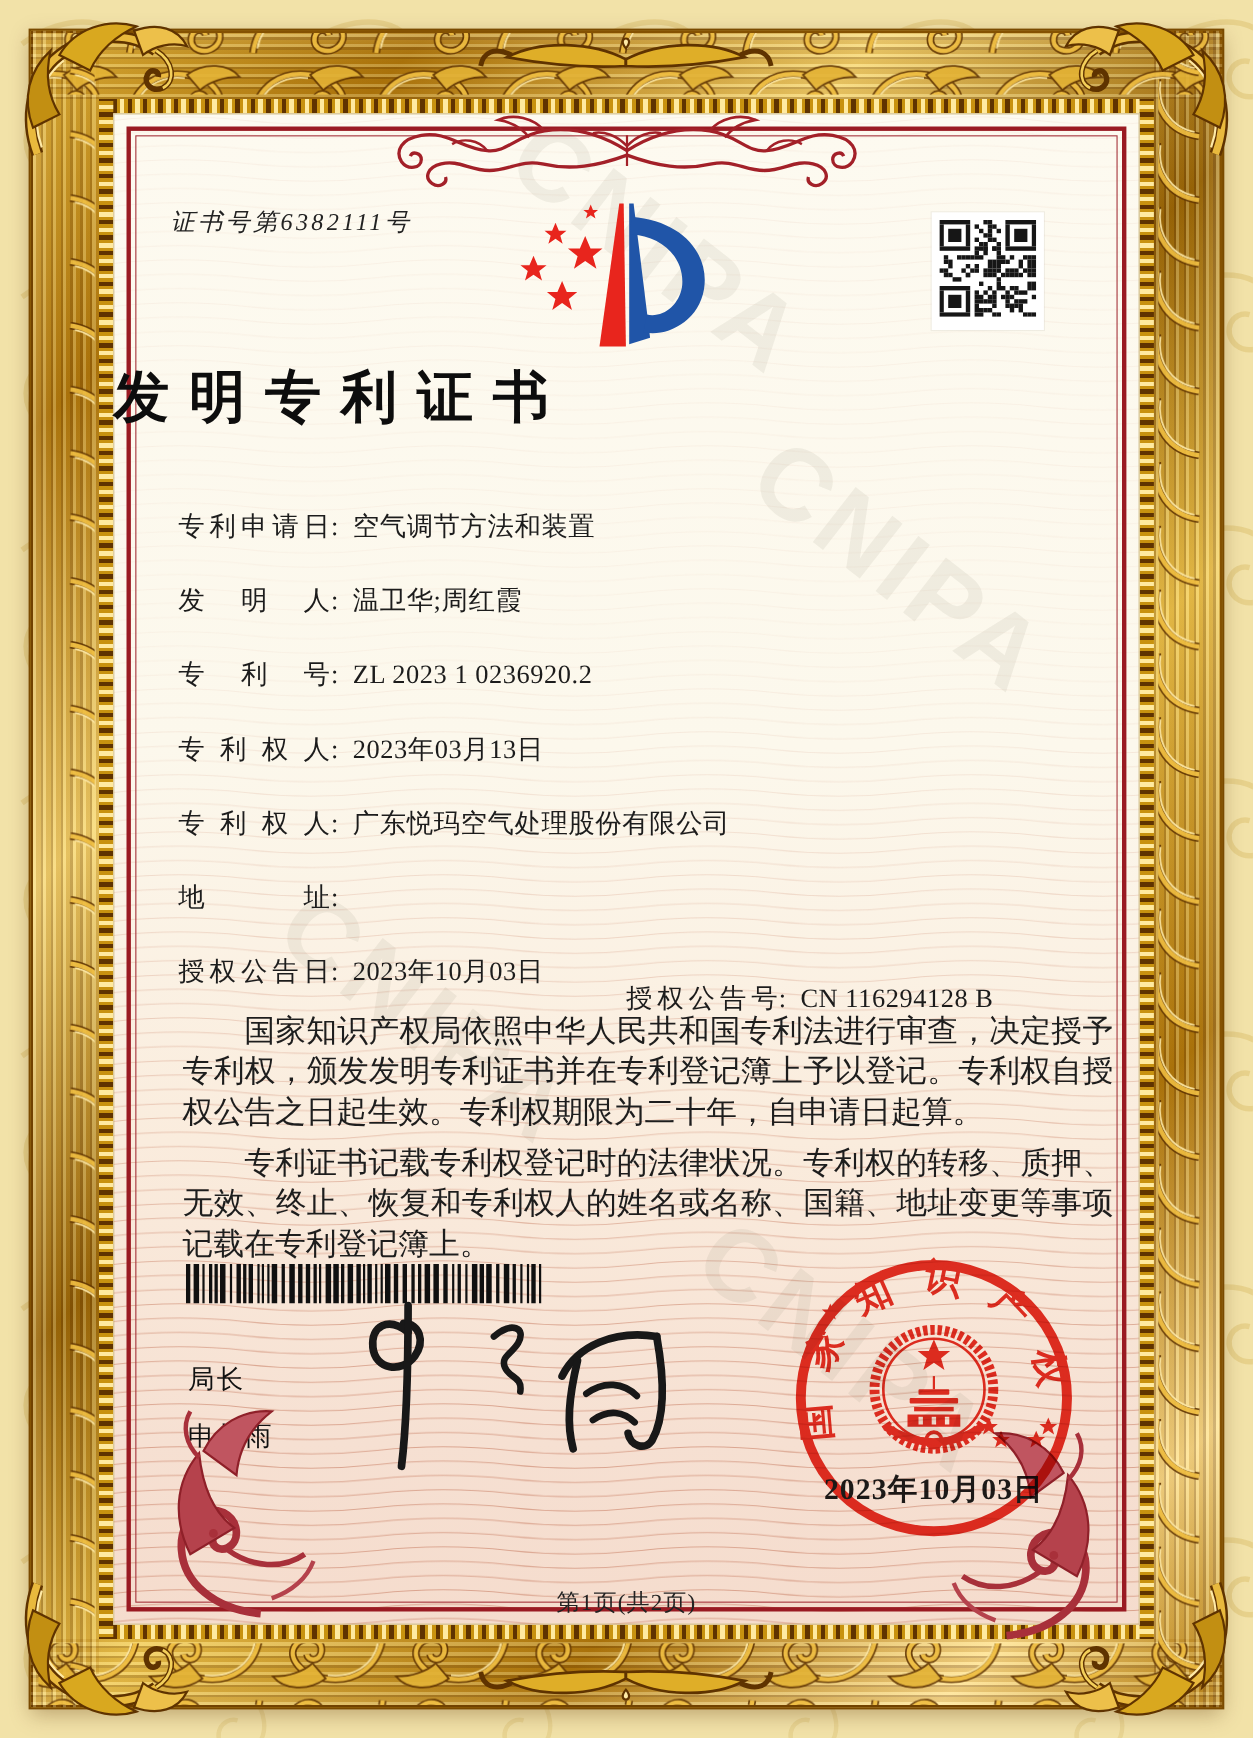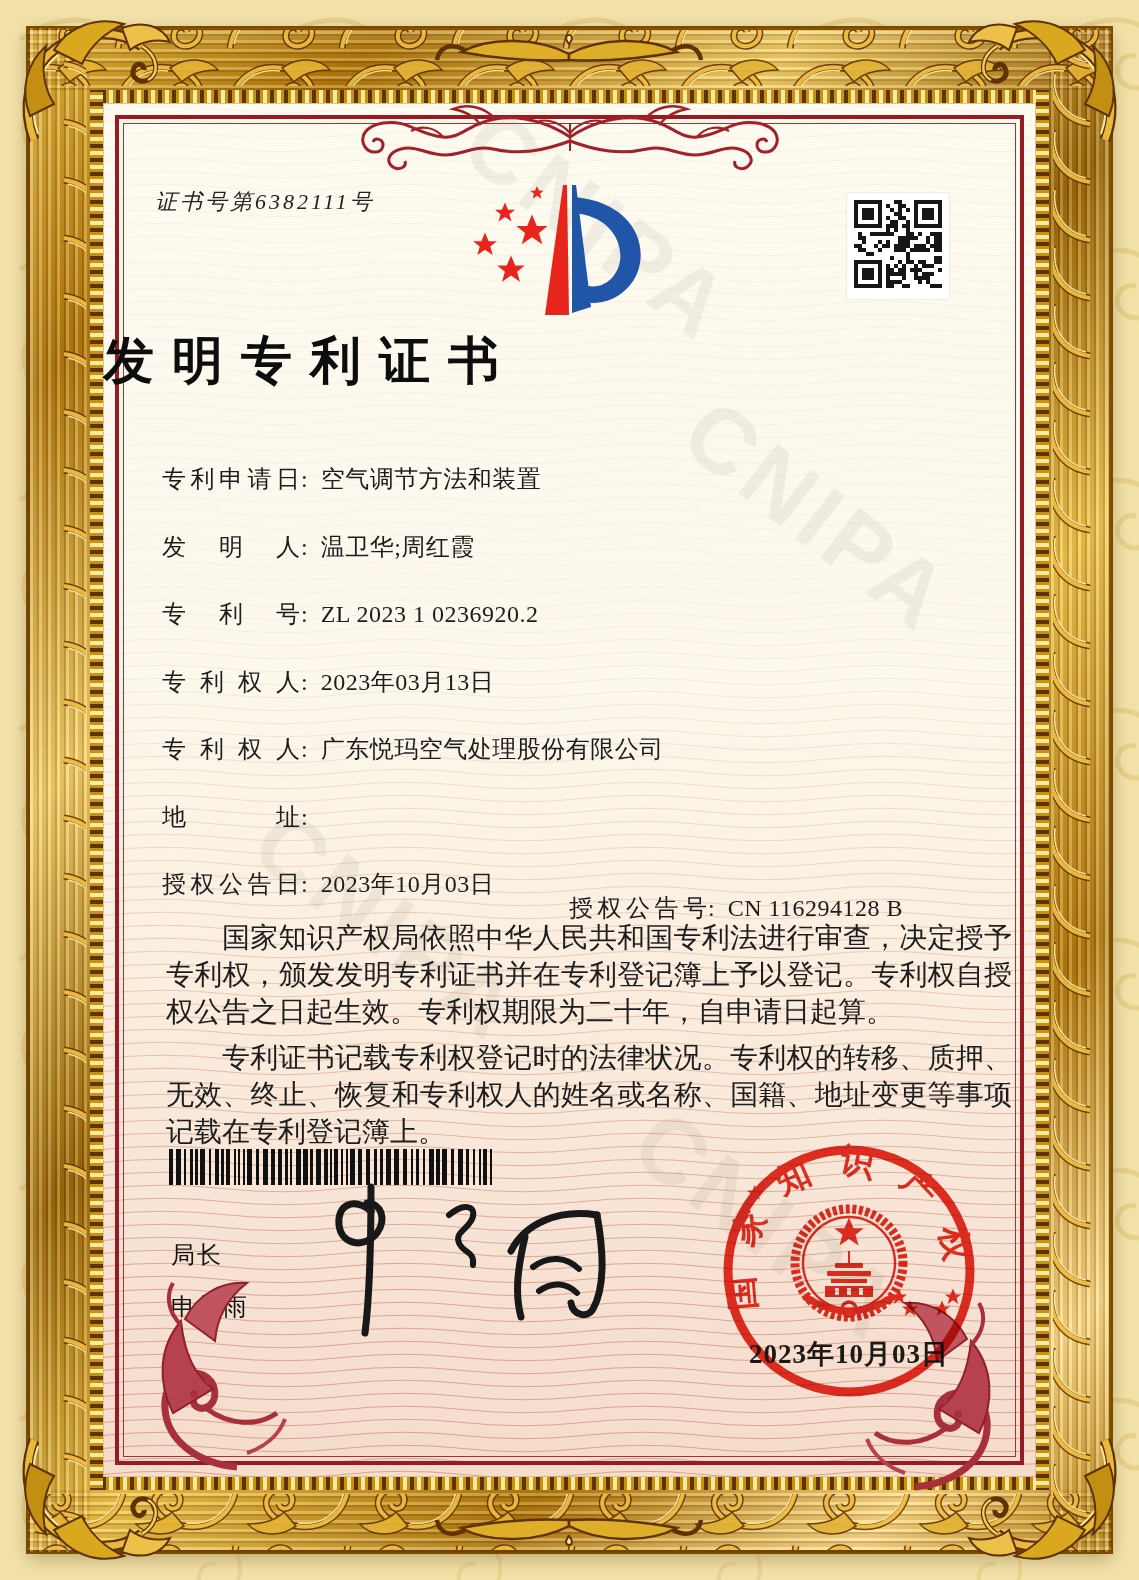--- a/index.html
+++ b/index.html
@@ -504,14 +504,15 @@
           <rect x="126" y="157" width="4" height="7" fill="#fff"></rect>
           <rect x="138" y="157" width="4" height="7" fill="#fff"></rect>
           <rect x="150" y="157" width="4" height="7" fill="#fff"></rect>
           <path d="M96,166 Q140,194 184,166" fill="none" stroke="#e2261a" stroke-width="7"></path>
           <circle cx="140" cy="178" r="7" fill="none" stroke="#e2261a" stroke-width="3.4"></circle>
         </g>
         <text x="140" y="232" text-anchor="middle" font-size="27" font-weight="700" fill="#111" font-family="'Liberation Serif','DejaVu Serif',serif" letter-spacing="1">2023年10月03日</text>
       </g>
     </svg>
 
+    <div class="footer">第1页(共2页)</div>
   </div>
 </div>
 
 </body></html>

